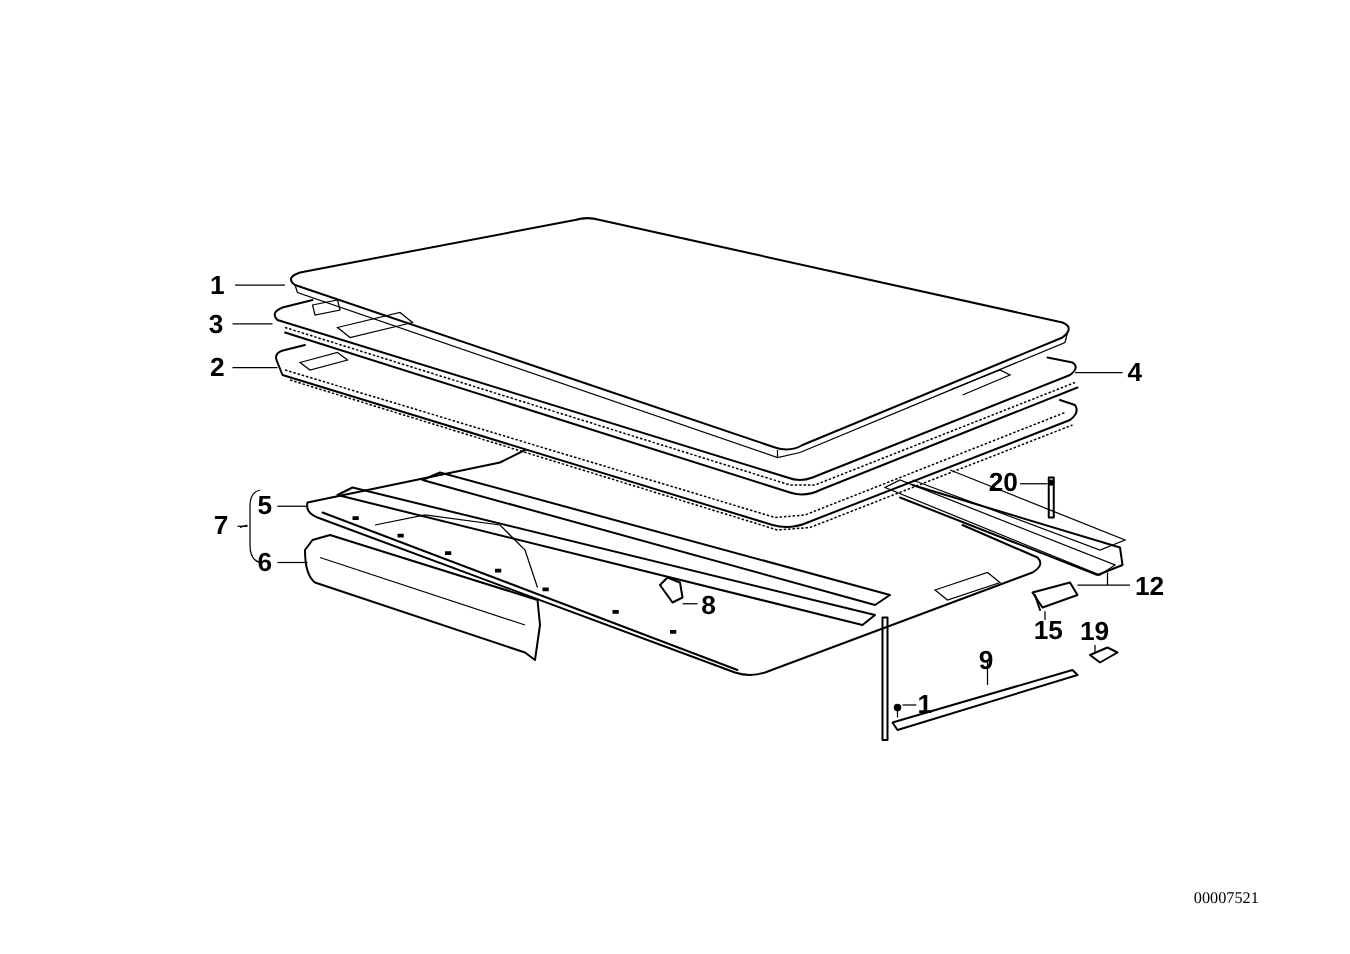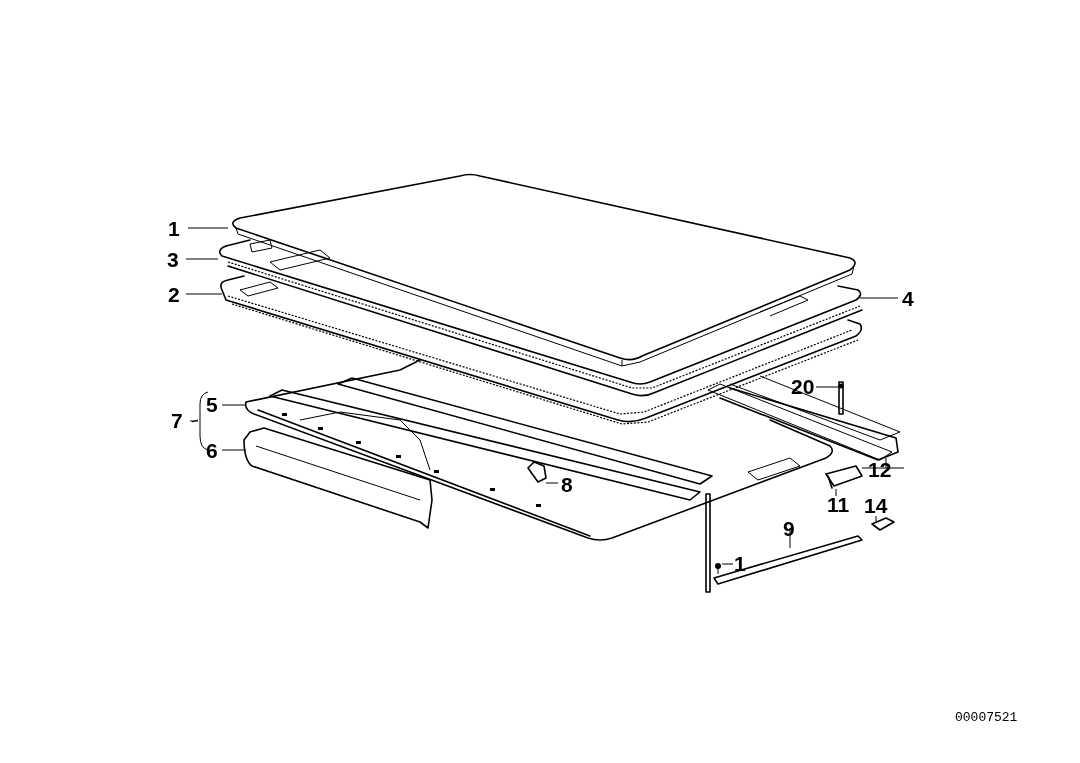--- a/index.html
+++ b/index.html
@@ -2,21 +2,21 @@
 <html><head>
 <meta charset="utf-8">
 <style>
   html, body { margin:0; padding:0; background:#ffffff; }
   body { width:1080px; height:763px; position:relative; overflow:hidden;
          font-family:"Liberation Sans", sans-serif; }
   #diagram { position:absolute; left:0; top:0; width:1080px; height:763px; }
   .callout { position:absolute; font-family:"Liberation Sans", sans-serif;
              font-weight:bold; font-size:21px; color:#000; line-height:1; }
   .docnum { position:absolute; left:955px; top:710px; font-size:13px; color:#000;
-            font-family:Liberation Mono, monospace; }
+            font-family:Liberation Serif, serif; }
   svg .ln { fill:none; stroke:#000; stroke-width:1.6; stroke-linejoin:round; stroke-linecap:round; }
   svg .thin { fill:none; stroke:#000; stroke-width:1; }
   svg .seal { fill:none; stroke:#000; stroke-width:1.2; stroke-dasharray:2 1.5; }
   svg .fillw { fill:#fff; stroke:#000; stroke-width:1.6; stroke-linejoin:round; }
   svg .dot { fill:#000; }
 </style>
 </head>
 <body>
 
 <svg id="diagram" viewBox="0 0 1080 763" width="1080" height="763">
@@ -124,18 +124,18 @@
 <div class="callout" style="left:168px;top:218px">1</div>
 <div class="callout" style="left:167px;top:249px">3</div>
 <div class="callout" style="left:168px;top:284px">2</div>
 <div class="callout" style="left:902px;top:288px">4</div>
 <div class="callout" style="left:206px;top:394px">5</div>
 <div class="callout" style="left:171px;top:410px">7</div>
 <div class="callout" style="left:206px;top:440px">6</div>
 <div class="callout" style="left:561px;top:474px">8</div>
 <div class="callout" style="left:783px;top:518px">9</div>
 <div class="callout" style="left:734px;top:553px">1</div>
-<div class="callout" style="left:827px;top:494px">11</div>
-<div class="callout" style="left:868px;top:459px">12</div>
+<div class="callout" style="left:827px;top:494px">15</div>
+<div class="callout" style="left:908px;top:459px">12</div>
 <div class="callout" style="left:791px;top:376px">20</div>
-<div class="callout" style="left:864px;top:495px">14</div>
+<div class="callout" style="left:864px;top:495px">19</div>
 
 <div class="docnum">00007521</div>
 
 </body></html>

